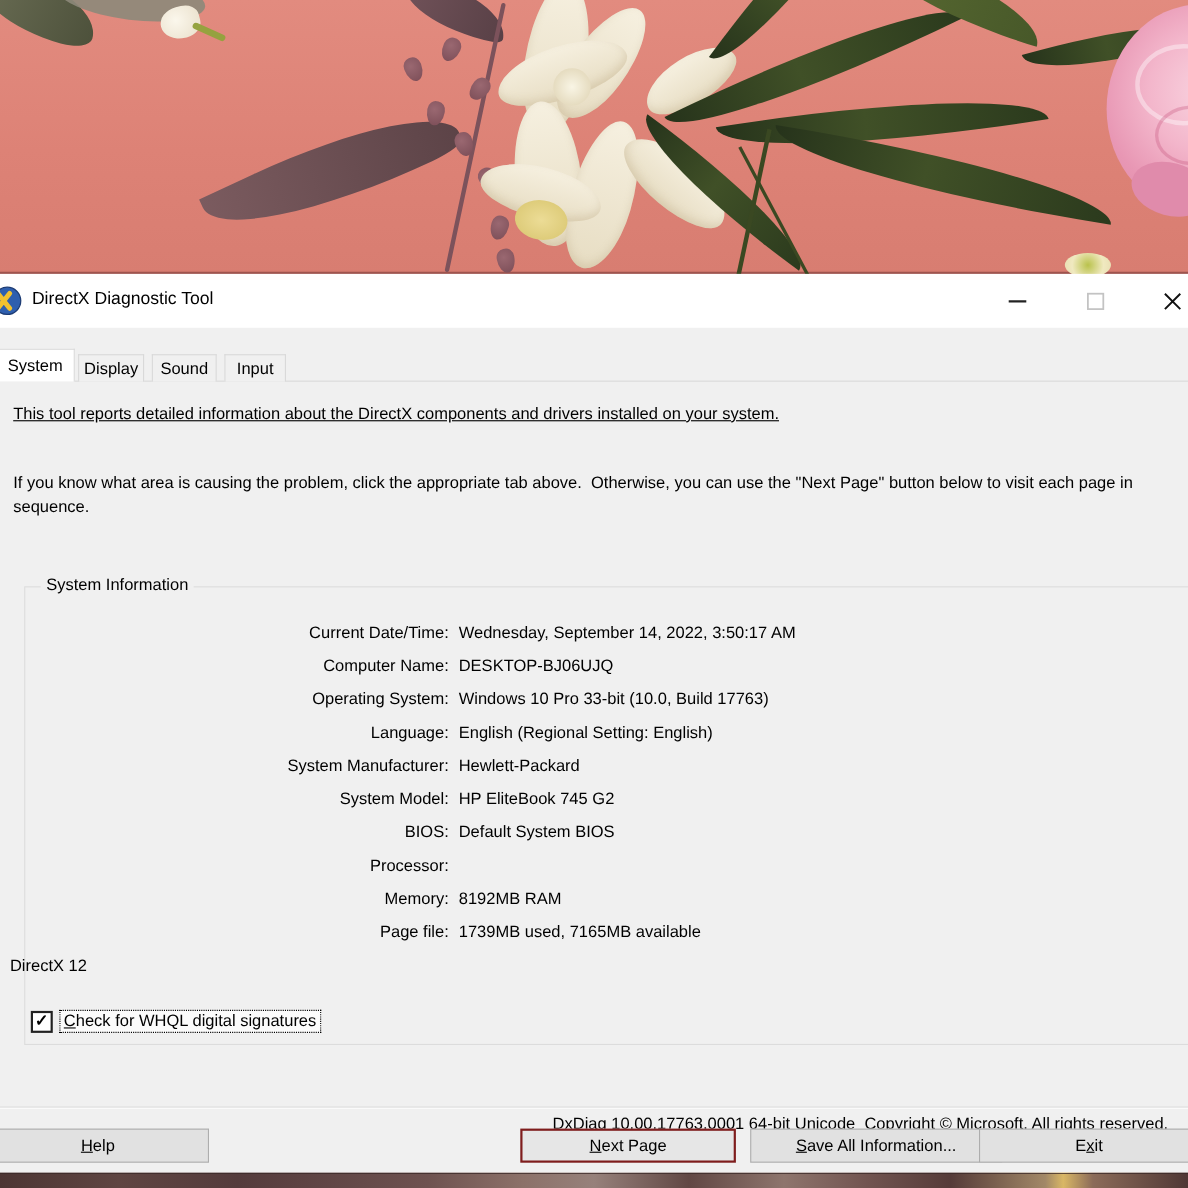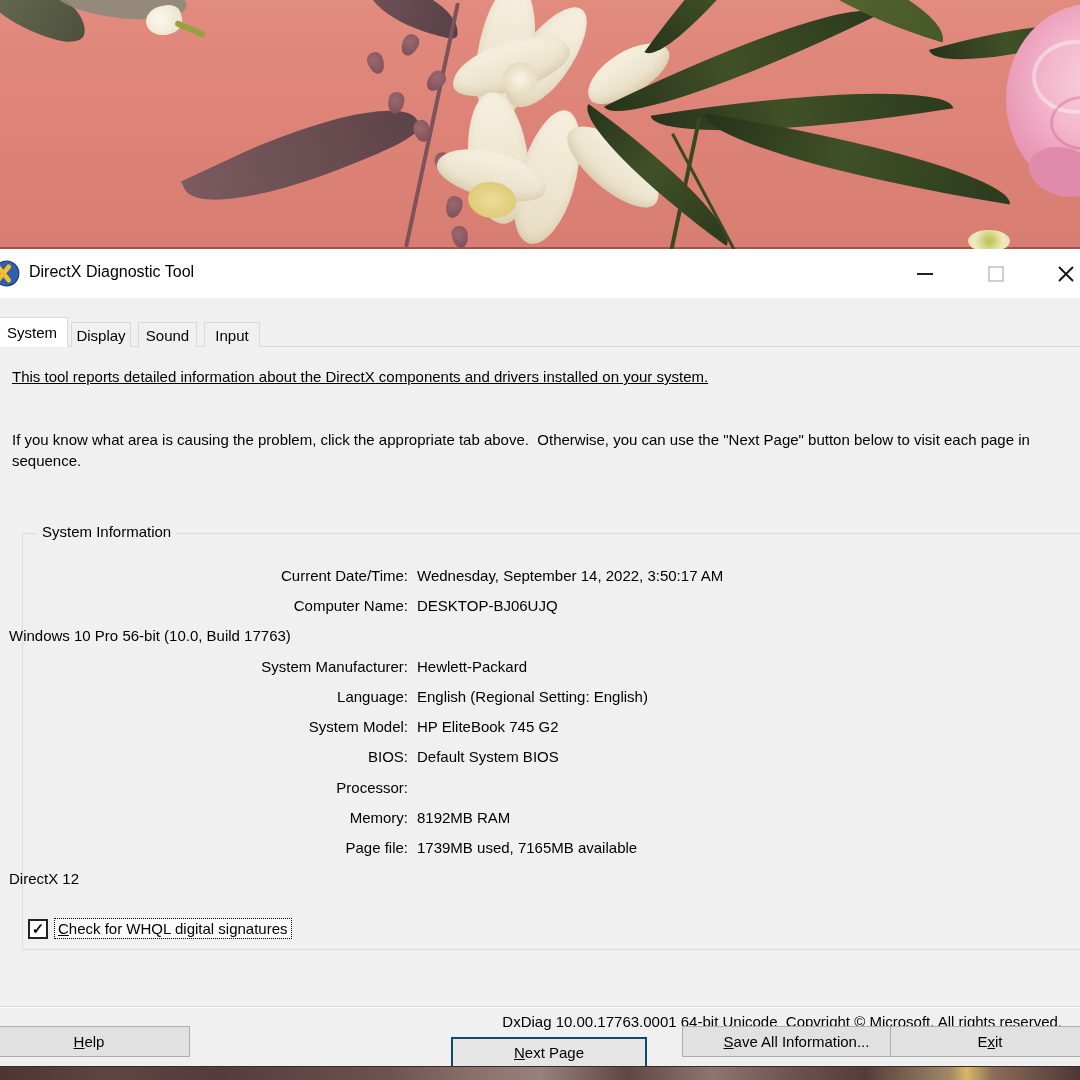--- a/index.html
+++ b/index.html
@@ -87,21 +87,21 @@
   .checkbox { width:20px; height:20px; background:#fff; border:2px solid #222; box-sizing:border-box;
               display:flex; align-items:center; justify-content:center; font-size:15px; font-weight:bold; line-height:1; }
   .whql-label { margin-left:6px; font-size:15px; border:1px dotted #000; padding:1px 3px; background:#fbfbfb; white-space:nowrap; }
 
   .status { position:absolute; right:18px; top:764px; font-size:15px; white-space:pre; }
   .separator { position:absolute; left:0; top:757px; width:1080px; height:0; border-top:1px solid #d8d8d8; border-bottom:1px solid #fdfdfd; }
 
   .btn { position:absolute; top:777px; height:31px; background:#e1e1e1; border:1px solid #adadad; box-sizing:border-box;
          font-size:15px; display:flex; align-items:center; justify-content:center; cursor:default; }
   .btn-help { left:-12px; width:202px; }
-  .btn-next { left:451px; width:196px; border:2px solid #0c4a6e; background:#e6e6e6;margin-top:11px; }
+  .btn-next { left:473px; width:196px; border:2px solid #7f1d1d; background:#e6e6e6; }
   .btn-save { left:682px; width:229px; }
   .btn-exit { left:890px; width:200px; }
   .accel { text-decoration:underline; }
 
   .photo-bottom { position:absolute; left:0; top:1066px; width:1080px; height:14px;
     background:linear-gradient(90deg,#4c3533 0%,#5f4542 10%,#543b3c 20%,#6e5250 36%,#8c7169 44%,#96817b 50%,#614744 58%,#8e756d 66%,#715450 73%,#553b39 80%,#a28867 88%,#d9b765 89.5%,#8b6b59 92%,#4f3735 100%);
     box-shadow: inset 0 1px 0 #3a2927;
   }
 </style>
 </head>
@@ -193,29 +193,30 @@
   <div class="info-rows">
     <div class="info-row">
       <span class="info-label">Current Date/Time:</span>
       <span class="info-value">Wednesday, September 14, 2022, 3:50:17 AM</span>
     </div>
     <div class="info-row">
       <span class="info-label">Computer Name:</span>
       <span class="info-value">DESKTOP-BJ06UJQ</span>
     </div>
     <div class="info-row">
-      <span class="info-value">Windows 10 Pro 56-bit (10.0, Build 17763)</span>
+      <span class="info-label">Operating System:</span>
+      <span class="info-value">Windows 10 Pro 33-bit (10.0, Build 17763)</span>
+    </div>
+    <div class="info-row">
+      <span class="info-label">Language:</span>
+      <span class="info-value">English (Regional Setting: English)</span>
     </div>
     <div class="info-row">
       <span class="info-label">System Manufacturer:</span>
       <span class="info-value">Hewlett-Packard</span>
-    </div>
-    <div class="info-row">
-      <span class="info-label">Language:</span>
-      <span class="info-value">English (Regional Setting: English)</span>
     </div>
     <div class="info-row">
       <span class="info-label">System Model:</span>
       <span class="info-value">HP EliteBook 745 G2</span>
     </div>
     <div class="info-row">
       <span class="info-label">BIOS:</span>
       <span class="info-value">Default System BIOS</span>
     </div>
     <div class="info-row">

